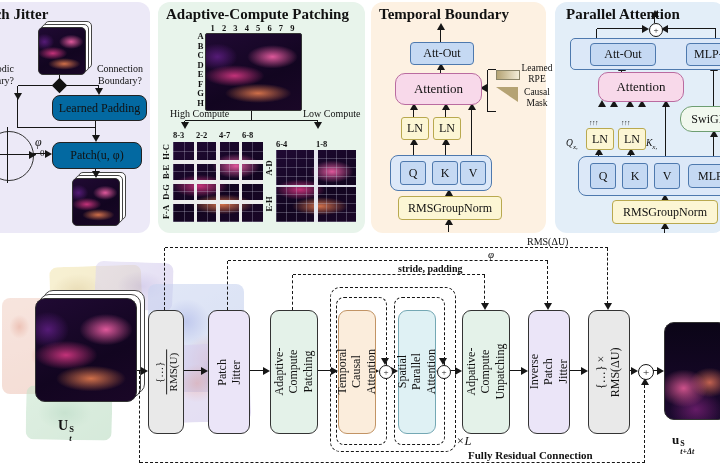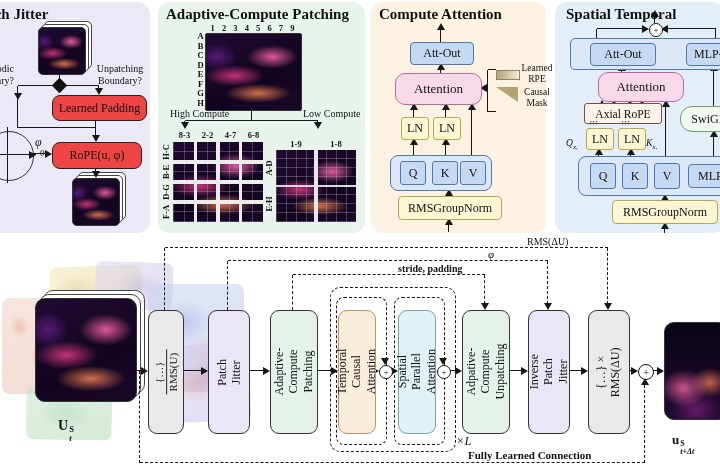--- a/index.html
+++ b/index.html
@@ -1,20 +1,20 @@
 <!DOCTYPE html>
 <html><head>
 <meta charset="utf-8">
 <style>
   html,body{margin:0;padding:0;background:#fff;}
   #canvas{position:relative;width:720px;height:472px;overflow:hidden;background:#fff;
     font-family:"Liberation Serif","DejaVu Serif",serif;color:#111;}
   .panel{position:absolute;border-radius:12px;z-index:0;}
   .ptitle{position:absolute;font-weight:bold;font-size:15px;z-index:4;white-space:nowrap;}
-  .box{position:absolute;border:1.2px solid #222;border-radius:6px;background:#ef4444;
+  .box{position:absolute;border:1.2px solid #222;border-radius:6px;background:#0369a1;
     display:flex;align-items:center;justify-content:center;font-size:12px;z-index:3;text-align:center;}
   .vbox{position:absolute;border:1.3px solid #333;border-radius:9px;display:flex;align-items:center;
     justify-content:center;z-index:3;}
   .rot{transform:rotate(-90deg);white-space:pre-line;text-align:center;font-size:12px;
     line-height:1.2;width:max-content;}
   .lbl{position:absolute;z-index:4;white-space:pre-line;}
   .ln{position:absolute;z-index:1;}
   .ah{position:absolute;width:0;height:0;z-index:2;}
   .dashedrect{position:absolute;border:1.3px dashed #161616;border-radius:10px;z-index:1;background:transparent;}
   .oplus{position:absolute;border:1.3px solid #161616;border-radius:50%;background:#fff;z-index:4;
@@ -44,62 +44,62 @@
     linear-gradient(90deg,transparent 0 48%,#e6e6ee 48% 52%,transparent 52% 100%),
     linear-gradient(0deg,transparent 0 48%,#d8d8e4 48% 52%,transparent 52% 100%),
     repeating-linear-gradient(90deg,rgba(195,195,215,.3) 0 .8px,transparent .8px 10px),
     repeating-linear-gradient(0deg,rgba(195,195,215,.3) 0 .8px,transparent .8px 9px),
     radial-gradient(38% 22% at 70% 30%, rgba(233,93,161,.95), rgba(233,93,161,0) 70%),
     radial-gradient(45% 20% at 30% 55%, rgba(214,55,130,.9), rgba(214,55,130,0) 70%),
     radial-gradient(50% 18% at 55% 78%, rgba(240,130,80,.85), rgba(240,130,80,0) 70%),
     linear-gradient(155deg,#200a33,#120520 60%,#1a0727);}
   .card{position:absolute;z-index:0;border-radius:8px;opacity:.55;}
   .chip{position:absolute;z-index:5;white-space:nowrap;}
-  .gridlbl{position:absolute;z-index:4;font-size:8.5px;font-weight:600;text-align:center;}
+  .gridlbl{position:absolute;z-index:4;font-size:8.5px;font-weight:600;}
   .gridlblrot{position:absolute;z-index:4;display:flex;align-items:center;justify-content:center;}
   .gridlblrot span{transform:rotate(-90deg);font-size:8.5px;font-weight:600;white-space:nowrap;}
 </style>
 </head>
 <body>
 
 <div id="canvas">
 
   <div class="panel" style="left:-50px;top:2px;width:200px;height:231px;background:#ECE9F7;"></div>
   <div class="panel" style="left:158px;top:2px;width:207px;height:231px;background:#E8F4EB;"></div>
   <div class="panel" style="left:371px;top:2px;width:175px;height:231px;background:#FDF1E2;"></div>
   <div class="panel" style="left:555px;top:2px;width:170px;height:231px;background:#E3EEF8;"></div>
 
   <div class="ptitle" style="left:-27px;top:6px;">Patch Jitter</div>
   <div class="ptitle" style="left:166px;top:6px;">Adaptive-Compute Patching</div>
-  <div class="ptitle" style="left:379px;top:6px;">Compute Attention</div>
-  <div class="ptitle" style="left:566px;top:6px;">Spatial Temporal</div>
+  <div class="ptitle" style="left:379px;top:6px;">Temporal Boundary</div>
+  <div class="ptitle" style="left:566px;top:6px;">Parallel Attention</div>
 
   <div class="stackback" style="left:44px;top:21px;width:46px;height:46px;"></div>
   <div class="stackback" style="left:41px;top:24px;width:46px;height:46px;"></div>
   <div class="img turb" style="left:38px;top:27px;width:46px;height:46px;"></div>
 
   <div style="position:absolute;left:54px;top:80px;width:11px;height:11px;background:#111;transform:rotate(45deg);z-index:3;"></div>
 
   <div class="lbl" style="left:-62px;top:63px;width:76px;font-size:10px;text-align:right;line-height:1.2;">Periodic
 Boundary?</div>
-  <div class="lbl" style="left:92px;top:63px;width:56px;font-size:10px;text-align:center;line-height:1.2;">Unpatching
+  <div class="lbl" style="left:92px;top:63px;width:56px;font-size:10px;text-align:center;line-height:1.2;">Connection
 Boundary?</div>
 
   <div class="box" style="left:52px;top:95px;width:93px;height:24px;border-radius:8px;">
     <span>Learned Padding</span>
   </div>
 
   <div style="position:absolute;left:-16px;top:131px;width:48px;height:48px;border:1.2px solid #333;border-radius:50%;z-index:1;"></div>
 
   <div class="lbl" style="left:40px;top:148px;font-size:9px;">0</div>
 
   <div class="lbl" style="left:35px;top:135px;font-size:12px;font-style:italic;">φ</div>
 
   <div class="box" style="left:52px;top:142px;width:88px;height:25px;border-radius:8px;">
-    <span>RoPE(u, φ)</span>
+    <span>Patch(u, φ)</span>
   </div>
 
   <div class="stackback" style="left:78px;top:172px;width:46px;height:46px;"></div>
   <div class="stackback" style="left:75px;top:175px;width:46px;height:46px;"></div>
   <div class="img turb" style="left:72px;top:178px;width:46px;height:46px;"></div>
 
   <div class="lbl" style="left:205px;top:23px;width:95px;font-size:8.5px;font-weight:600;word-spacing:5px;text-align:center;">1 2 3 4 5 6 7 9</div>
   <div class="lbl" style="left:196px;top:32px;width:9px;font-size:8.5px;font-weight:600;line-height:9.5px;text-align:center;">A
 B
 C
@@ -124,21 +124,21 @@
       <span>B-E</span>
     </div>
   <div class="gridlblrot" style="left:159px;top:182px;width:14px;height:20px;">
       <span>D-G</span>
     </div>
   <div class="gridlblrot" style="left:159px;top:202px;width:14px;height:20px;">
       <span>F-A</span>
     </div>
   <div class="gh" style="left:173px;top:142px;width:90px;height:80px;"></div>
 
-  <div class="gridlbl" style="left:276px;top:139px;width:40px;">1-9</div>
+  <div class="gridlbl" style="left:276px;top:139px;width:40px;">6-4</div>
   <div class="gridlbl" style="left:316px;top:139px;width:40px;">1-8</div>
   <div class="gridlblrot" style="left:262px;top:150px;width:14px;height:36px;">
       <span>A-D</span>
     </div>
   <div class="gridlblrot" style="left:262px;top:186px;width:14px;height:36px;">
       <span>E-H</span>
     </div>
   <div class="gl" style="left:276px;top:150px;width:80px;height:72px;"></div>
 
   <div class="box" style="left:410px;top:42px;width:62px;height:21px;background:#C5D9F3;border-color:#4E79AE;border-radius:4px;">
@@ -182,23 +182,20 @@
   <div class="box" style="left:570px;top:38px;width:172px;height:30px;background:#DCE8F8;border-color:#4E79AE;border-radius:5px;"></div>
   <div class="box" style="left:590px;top:43px;width:64px;height:21px;background:#C5D9F3;border-color:#4E79AE;border-radius:4px;">
     <span>Att-Out</span>
   </div>
   <div class="box" style="left:686px;top:43px;width:58px;height:21px;background:#C5D9F3;border-color:#4E79AE;border-radius:4px;">
     <span>MLP-out</span>
   </div>
   <div class="box" style="left:598px;top:72px;width:84px;height:28px;background:#F8D9EA;border-color:#BA6BA0;border-radius:10px;font-size:13px;">
     <span>Attention</span>
   </div>
-  <div class="box" style="left:584px;top:103px;width:76px;height:19px;background:#FBF3EC;border-color:#8A4A3A;border-radius:3px;font-size:11.5px;">
-    <span>Axial RoPE</span>
-  </div>
   <div class="box" style="left:680px;top:106px;width:64px;height:24px;background:#F1F8EE;border-color:#6E9E72;border-radius:12px;">
     <span>SwiGLU</span>
   </div>
   <div class="lbl" style="left:566px;top:128px;font-size:9.5px;font-style:italic;">
     <span>Q</span><sub style="font-size:7px;">x,</sub>
   </div>
   <div class="lbl" style="left:646px;top:128px;font-size:9.5px;font-style:italic;">
     <span>K</span><sub style="font-size:7px;">x,</sub>
   </div>
   <div class="lbl" style="left:589px;top:119px;font-size:7px;letter-spacing:-.5px;">↑↑↑</div>
@@ -280,21 +277,21 @@
   <div class="oplus" style="left:437px;top:365px;width:12px;height:12px;">
       <span>+</span>
     </div>
   <div class="oplus" style="left:638px;top:364px;width:14px;height:14px;font-size:11px;">
       <span>+</span>
     </div>
 
   <div class="chip" style="left:527px;top:236px;font-size:10px;font-weight:normal;">RMS(ΔU)</div>
   <div class="chip" style="left:488px;top:248px;font-size:11px;font-style:italic;">φ</div>
   <div class="chip" style="left:398px;top:263px;font-size:10px;font-weight:bold;">stride, padding</div>
-  <div class="chip" style="left:468px;top:449px;font-size:11px;font-weight:bold;">Fully Learned Connection</div>
+  <div class="chip" style="left:468px;top:449px;font-size:11px;font-weight:bold;">Fully Residual Connection</div>
 
   <div class="img" style="left:664px;top:322px;width:62px;height:96px;border-radius:10px;background-color:#0b0517;background-image:radial-gradient(55% 28% at 30% 68%,rgba(225,90,150,.9),transparent 70%),radial-gradient(45% 22% at 72% 62%,rgba(235,120,90,.8),transparent 70%),radial-gradient(60% 30% at 50% 90%,rgba(150,40,140,.6),transparent 70%),linear-gradient(180deg,#0b0517 0%,#160727 70%,#1d0a30 100%);"></div>
   <div class="lbl" style="left:672px;top:416px;font-size:13px;font-weight:bold;">
     <span>u</span><span class="mstack" style="font-size:8px;"><span>S</span><span style="font-style:italic;">t+Δt</span></span>
   </div>
 
 <div class="ln" style="left: 59.3px; top: 73px; height: 7px; border-left: 1.4px solid rgb(22, 22, 22);"></div>
     <div class="ln" style="left: 18px; top: 85.3px; width: 34px; border-top: 1.4px solid rgb(22, 22, 22);"></div>
     <div class="ln" style="left: 66px; top: 85.3px; width: 33px; border-top: 1.4px solid rgb(22, 22, 22);"></div>
     <div class="ln" style="left: 17.3px; top: 86px; height: 42px; border-left: 1.4px solid rgb(22, 22, 22);"></div>

